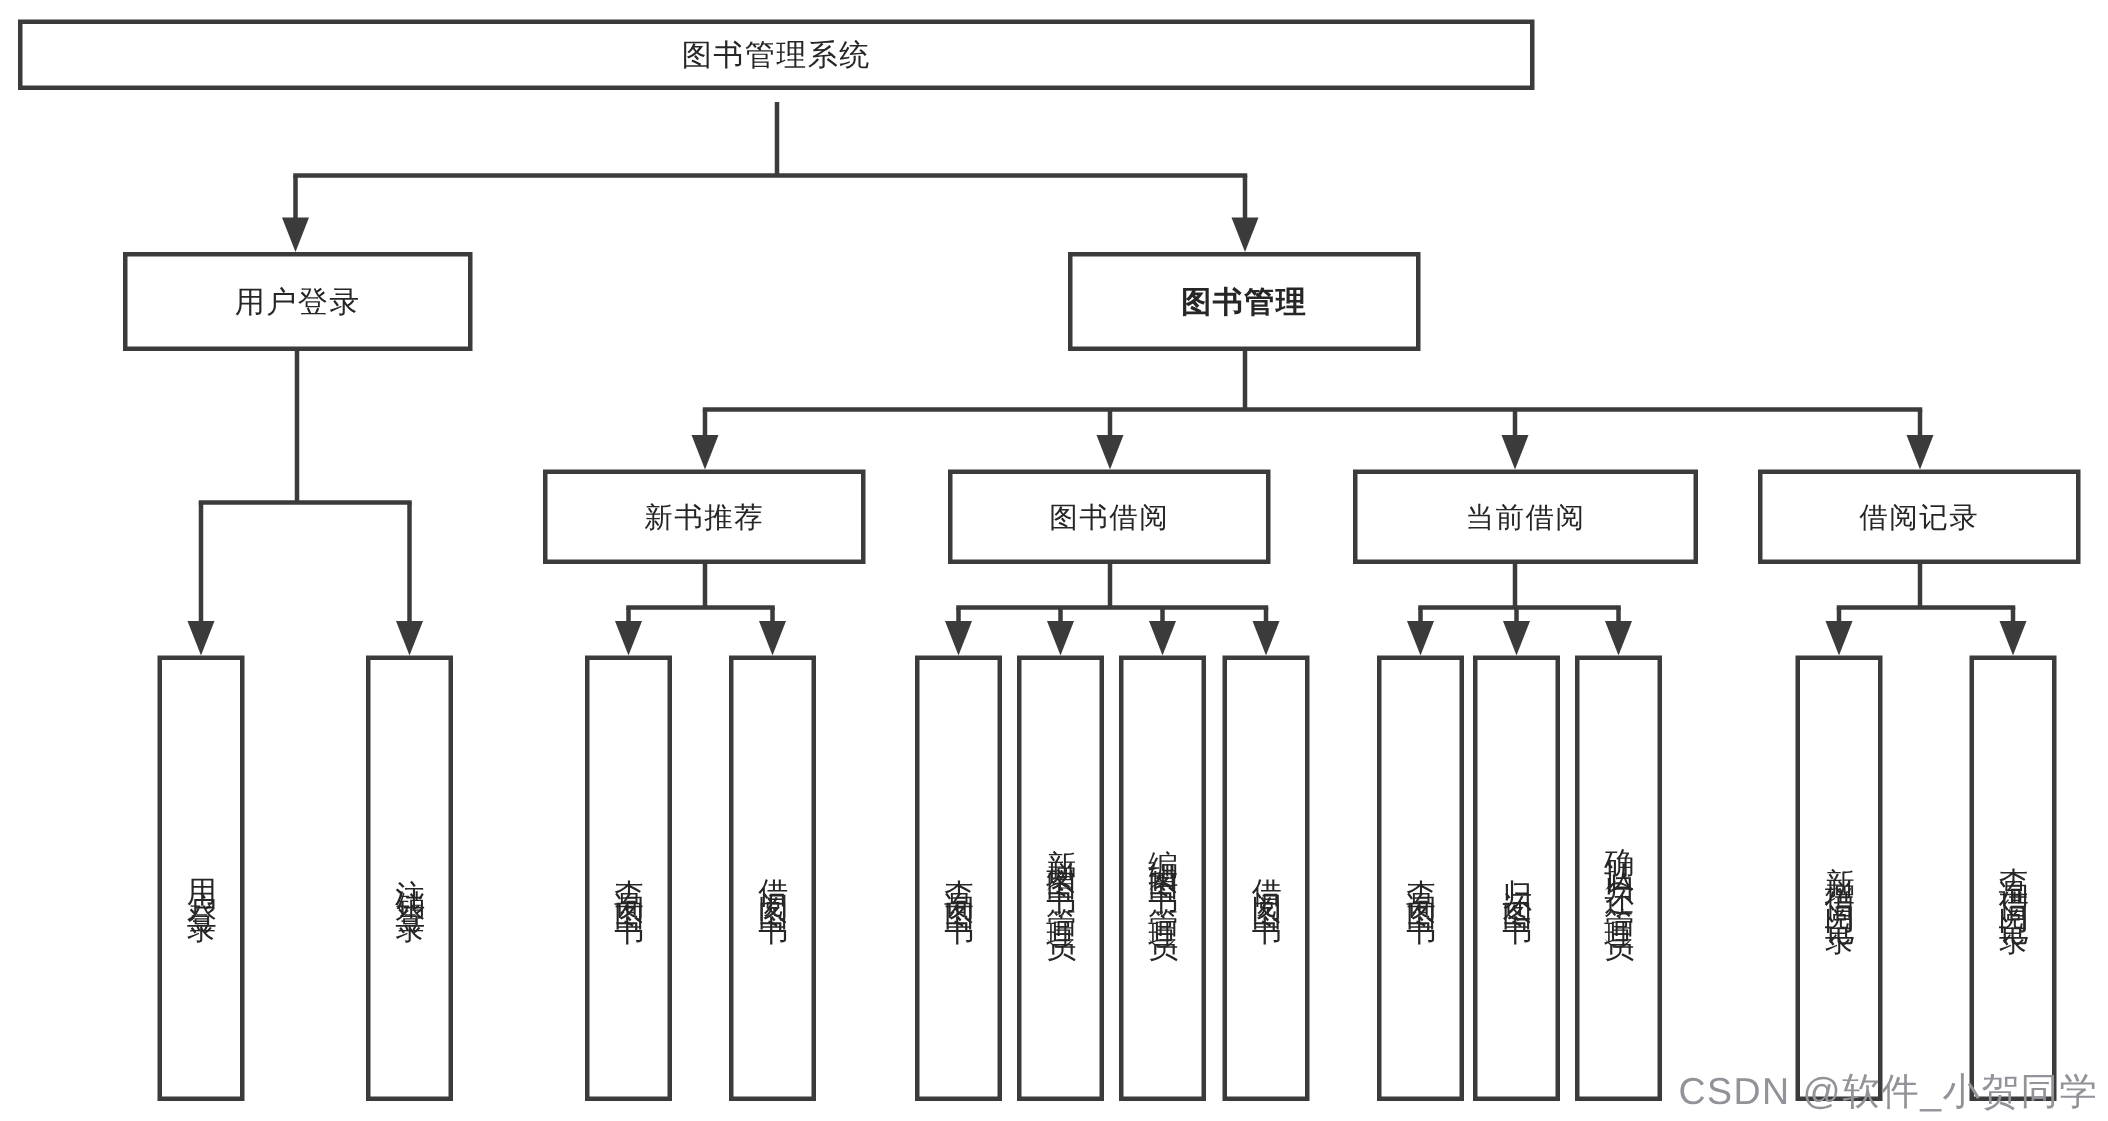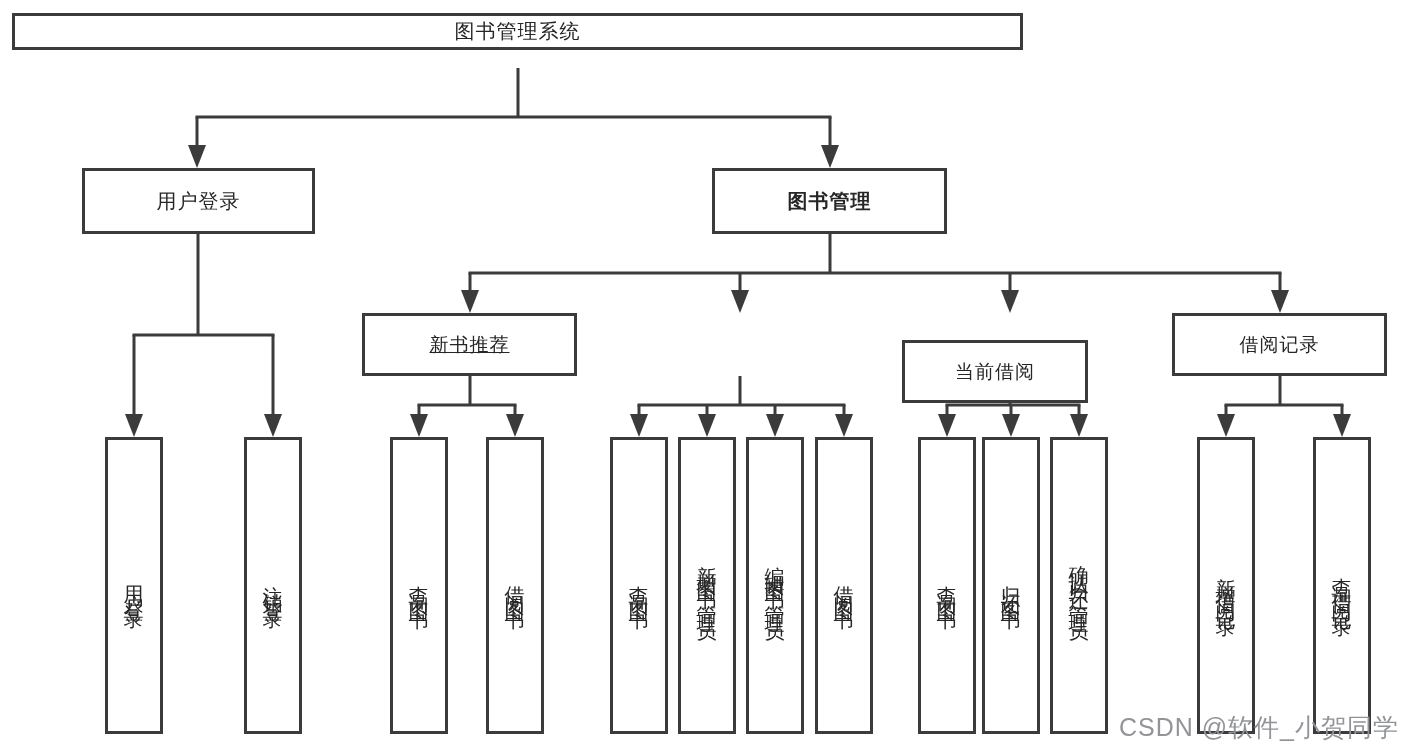--- a/index.html
+++ b/index.html
@@ -94,33 +94,36 @@
       <line x1="1079" y1="405" x2="1079" y2="420" stroke="#3b3b3b" stroke-width="3"></line>
       <polygon points="1070,414 1088,414 1079,437" fill="#3b3b3b"></polygon>
       <line x1="1280" y1="376" x2="1280" y2="405" stroke="#3b3b3b" stroke-width="3"></line>
       <line x1="1224.5" y1="405" x2="1343.5" y2="405" stroke="#3b3b3b" stroke-width="3"></line>
       <line x1="1226" y1="405" x2="1226" y2="420" stroke="#3b3b3b" stroke-width="3"></line>
       <polygon points="1217,414 1235,414 1226,437" fill="#3b3b3b"></polygon>
       <line x1="1342" y1="405" x2="1342" y2="420" stroke="#3b3b3b" stroke-width="3"></line>
       <polygon points="1333,414 1351,414 1342,437" fill="#3b3b3b"></polygon>
     </svg>
   <div id="watermark" style="color: rgb(145, 147, 153);">CSDN @软件_小贺同学</div>
-<div class="node h-root" style="left: 12px; top: 13px; width: 1011px; height: 37px; border-color: rgb(59, 59, 59);">
+<div class="node h-root" style="left: 12px; top: 13px; width: 1011px; height: 47px; border-color: rgb(59, 59, 59);">
       <span class="lbl" style="color: rgb(38, 38, 38);">图书管理系统</span>
     </div>
     <div class="node h-l2" style="left: 82px; top: 168px; width: 233px; height: 66px; border-color: rgb(59, 59, 59);">
       <span class="lbl" style="color: rgb(38, 38, 38);">用户登录</span>
     </div>
     <div class="node h-l2" style="left: 712px; top: 168px; width: 235px; height: 66px; border-color: rgb(59, 59, 59);">
       <span class="lbl" style="color: rgb(38, 38, 38); font-weight: bold;">图书管理</span>
     </div>
     <div class="node h-l3" style="left: 362px; top: 313px; width: 215px; height: 63px; border-color: rgb(59, 59, 59);">
-      <span class="lbl" style="color: rgb(38, 38, 38); text-decoration: underline;">新书推荐</span>
+      <span class="lbl" style="color: rgb(38, 38, 38);">新书推荐</span>
     </div>
-    <div class="node h-l3" style="left: 902px; top: 313px; width: 186px; height: 63px; border-color: rgb(59, 59, 59); margin-top: 27px;">
+    <div class="node h-l3" style="left: 632px; top: 313px; width: 215px; height: 63px; border-color: rgb(59, 59, 59);">
+      <span class="lbl" style="color: rgb(38, 38, 38);">图书借阅</span>
+    </div>
+    <div class="node h-l3" style="left: 902px; top: 313px; width: 230px; height: 63px; border-color: rgb(59, 59, 59);">
       <span class="lbl" style="color: rgb(38, 38, 38);">当前借阅</span>
     </div>
     <div class="node h-l3" style="left: 1172px; top: 313px; width: 215px; height: 63px; border-color: rgb(59, 59, 59);">
       <span class="lbl" style="color: rgb(38, 38, 38);">借阅记录</span>
     </div>
     <div class="node vert" style="left: 105px; top: 437px; width: 58px; height: 297px; border-color: rgb(59, 59, 59);">
       <span class="lbl" style="color: rgb(38, 38, 38);">用户登录</span>
     </div>
     <div class="node vert" style="left: 244px; top: 437px; width: 58px; height: 297px; border-color: rgb(59, 59, 59);">
       <span class="lbl" style="color: rgb(38, 38, 38);">注销登录</span>

